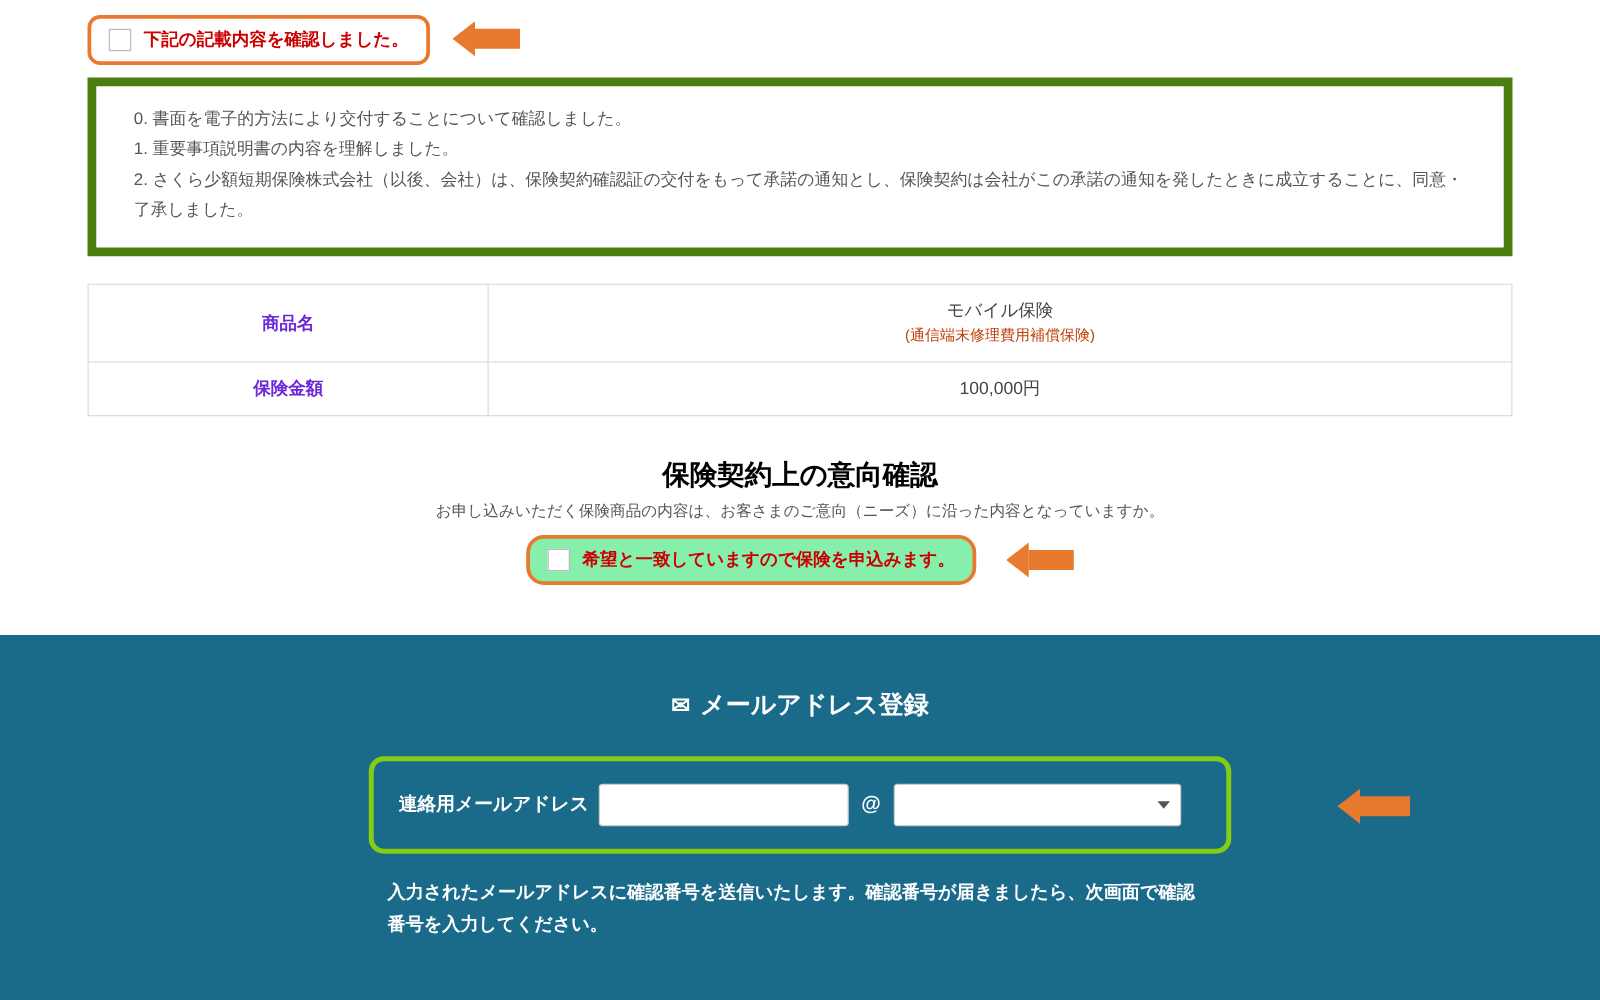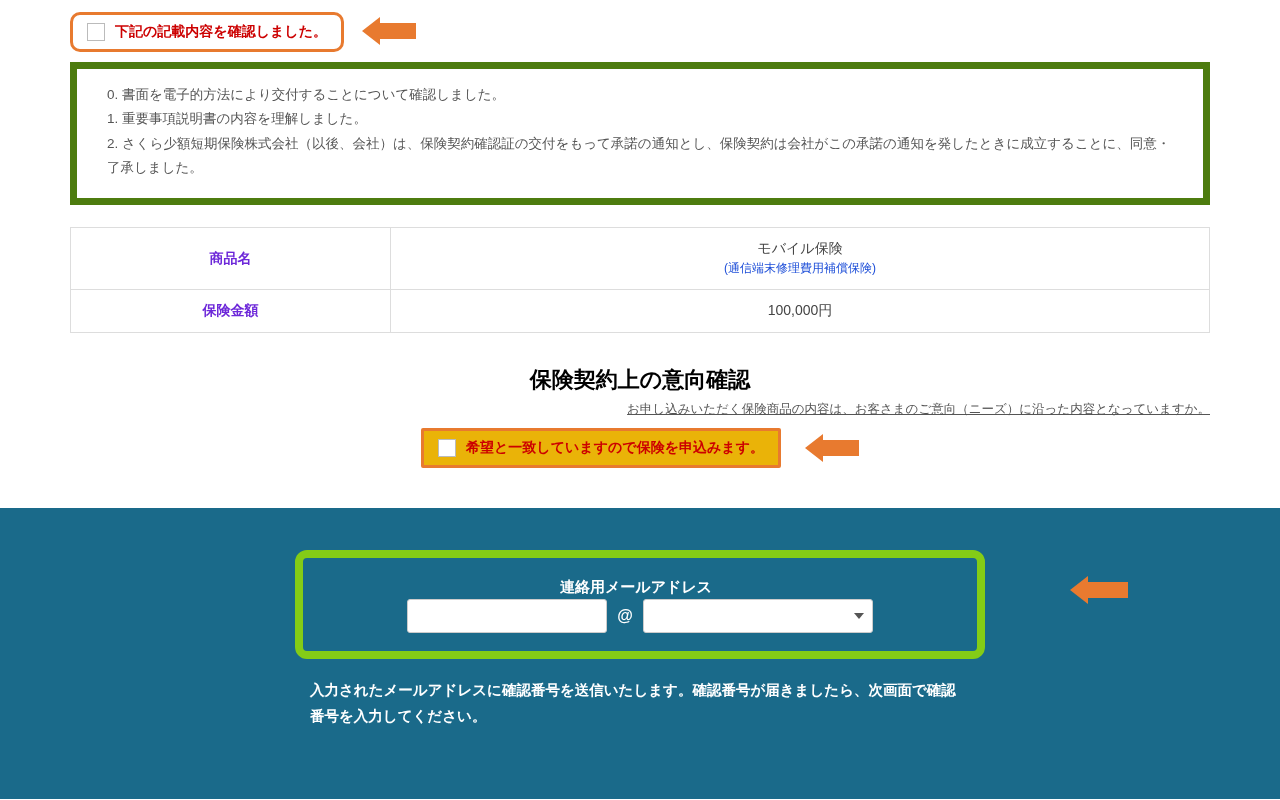--- a/index.html
+++ b/index.html
@@ -13,36 +13,36 @@
 .arrow-rect { width: 36px; height: 16px; background: #e87a2f; }
 .arrow-head-left { width: 0; height: 0; border-top: 14px solid transparent; border-bottom: 14px solid transparent; border-right: 18px solid #e87a2f; }
 
 .confirm-panel { border: 7px solid #4d7c0f; padding: 14px 20px 18px; margin-bottom: 22px; }
 .confirm-panel ol { list-style: none; padding-left: 10px; }
 .confirm-panel li { color: #555; font-size: 13.5px; line-height: 1.8; }
 
 .table { width: 100%; border-collapse: collapse; border: 1px solid #ddd; margin-bottom: 32px; }
 .table td { border: 1px solid #ddd; padding: 12px 10px; text-align: center; font-size: 14px; color: #444; }
 .table .left-col { width: 320px; font-weight: bold; color: #6d28d9; }
-.table .sub { display: block; font-size: 12px; color: #1d4ed8; margin-top: 2px; }
+.table .sub { display: block; font-size: 12px; color: #c2410c; margin-top: 2px; }
 
 .section-title { text-align: center; font-size: 22px; font-weight: bold; color: #000000; margin-top: 10px; margin-bottom: 6px; }
-.section-desc { text-align: right; font-size: 12.5px; color: #555; margin-bottom: 10px; text-decoration: underline; }
+.section-desc { text-align: center; font-size: 12.5px; color: #555; margin-bottom: 10px; }
 
 .center-check { text-align: center; margin-bottom: 40px; }
-.checkbox-row2 { display: inline-flex; align-items: center; padding: 8px 14px; border: 3px solid #e87a2f; border-radius: 2px; background: #eab308; }
+.checkbox-row2 { display: inline-flex; align-items: center; padding: 8px 14px; border: 3px solid #e87a2f; border-radius: 14px; background: #86efac; }
 .checkbox-row2 .cb { width: 18px; height: 18px; border: 1px solid #bbb; margin-right: 10px; background: #fff; }
 .checkbox-row2 .cb-label { color: #c00; font-weight: bold; font-size: 14px; }
 
 .lower { background: #1a6a8a; padding: 42px 0 30px; color: #fff; }
 .lower-inner { max-width: 980px; margin: 0 auto; }
 .lower-title { text-align: center; font-size: 20px; font-weight: bold; margin-bottom: 28px; }
 .lower-title .mail-icon { display: inline-block; margin-right: 8px; font-size: 18px; }
 
-.email-box { display: flex; align-items: center; border: 8px solid #84cc16; border-radius: 12px; padding: 18px 20px; max-width: 690px; margin: 0 auto 18px; position: relative; flex-direction: column; }
+.email-box { display: flex; align-items: center; border: 4px solid #84cc16; border-radius: 12px; padding: 18px 20px; max-width: 690px; margin: 0 auto 18px; position: relative; }
 .email-label { width: 160px; font-size: 15px; font-weight: bold; line-height: 1.5; }
 .email-fields { display: flex; align-items: center; flex: 1; gap: 10px; }
 .email-input { height: 34px; border: 1px solid #ccc; border-radius: 3px; padding: 0 8px; font-size: 14px; background: #fff; }
 .email-at { color: #fff; font-size: 16px; font-weight: bold; }
 .email-select { height: 34px; border: 1px solid #ccc; border-radius: 3px; padding: 0 24px 0 8px; font-size: 14px; background: #fff; position: relative; }
 .email-select::after { content: ""; position: absolute; right: 8px; top: 50%; margin-top: -3px; width: 0; height: 0; border-left: 5px solid transparent; border-right: 5px solid transparent; border-top: 6px solid #555; }
 
 .email-note { max-width: 660px; margin: 0 auto 40px; font-size: 14.5px; line-height: 1.8; font-weight: bold; }
 
 .arrow-abs { position: absolute; display: flex; align-items: center; }
@@ -102,20 +102,23 @@
       <div class="arrow-body" style="margin-left:24px;">
         <div class="arrow-head-left"></div>
         <div class="arrow-rect"></div>
       </div>
     </div>
   </div>
 </div>
 
 <div class="lower">
   <div class="lower-inner">
+    <div class="lower-title">
+      <span class="mail-icon">✉</span><span>メールアドレス登録</span>
+    </div>
 
     <div style="position:relative; max-width:820px; margin:0 auto;">
       <div class="email-box">
         <div class="email-label">連絡用メールアドレス</div>
         <div class="email-fields">
           <input class="email-input" style="width: 200px;">
           <span class="email-at">@</span>
           <div class="email-select" style="width:230px;"></div>
         </div>
       </div>

